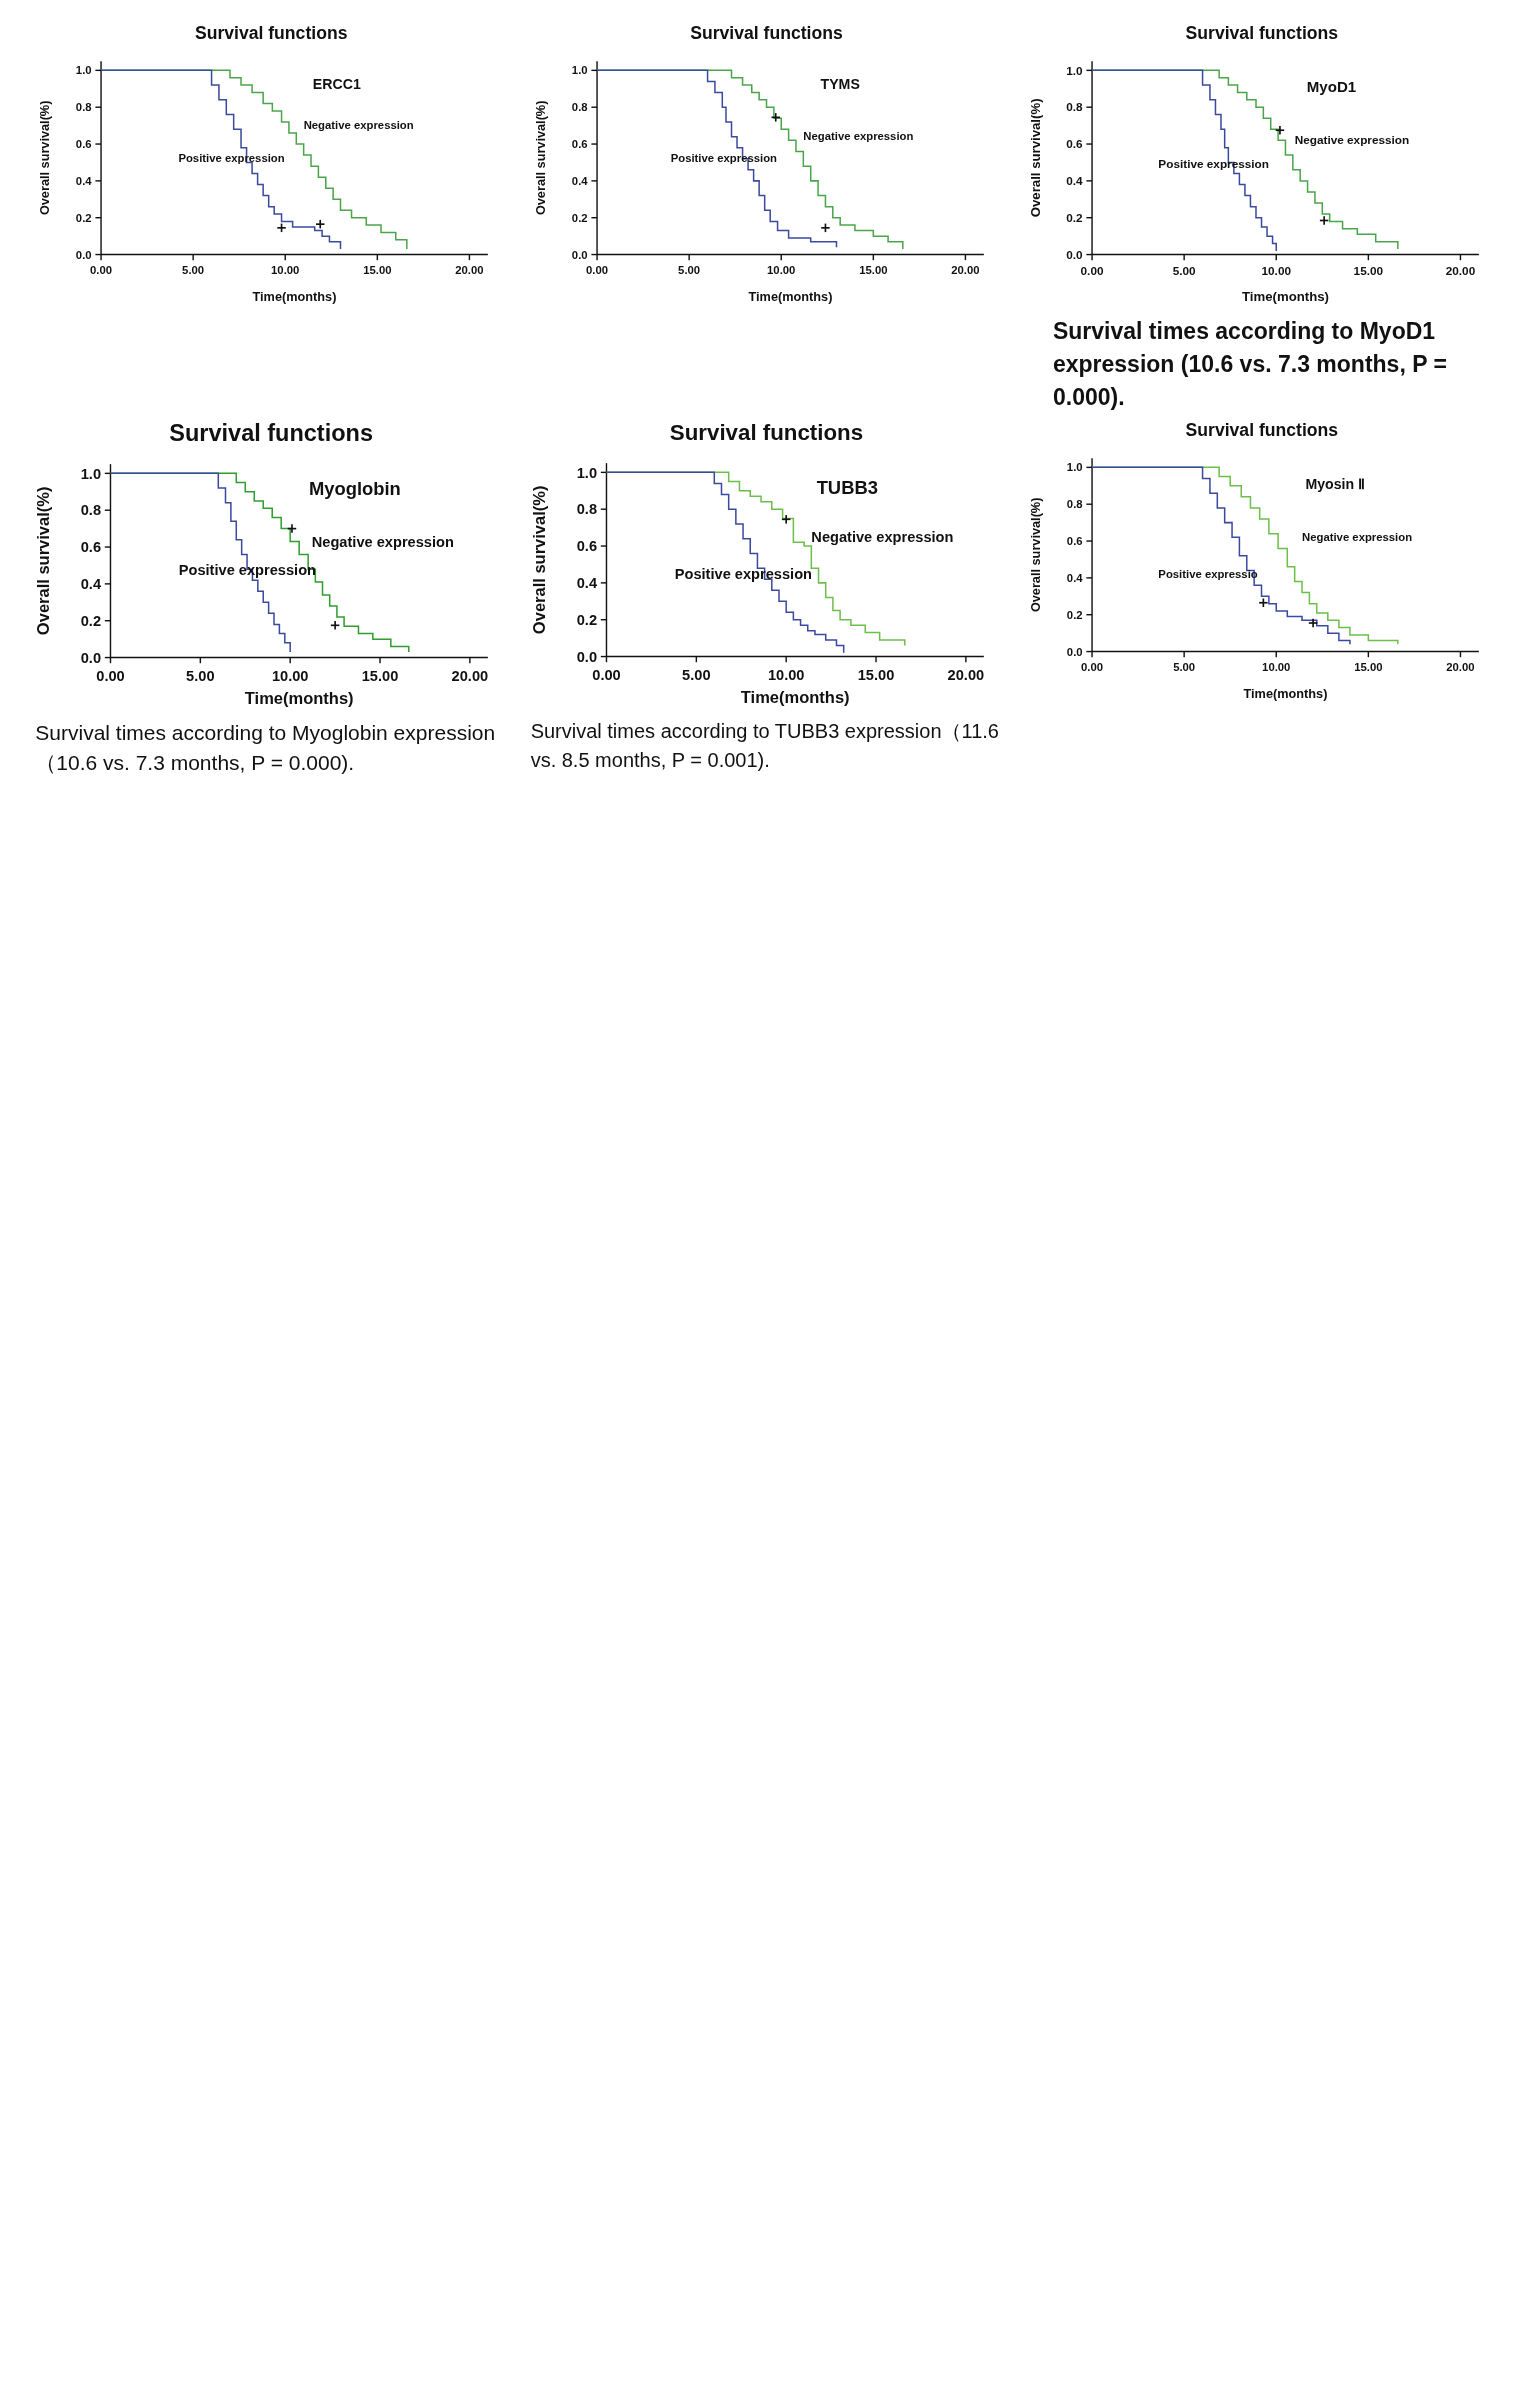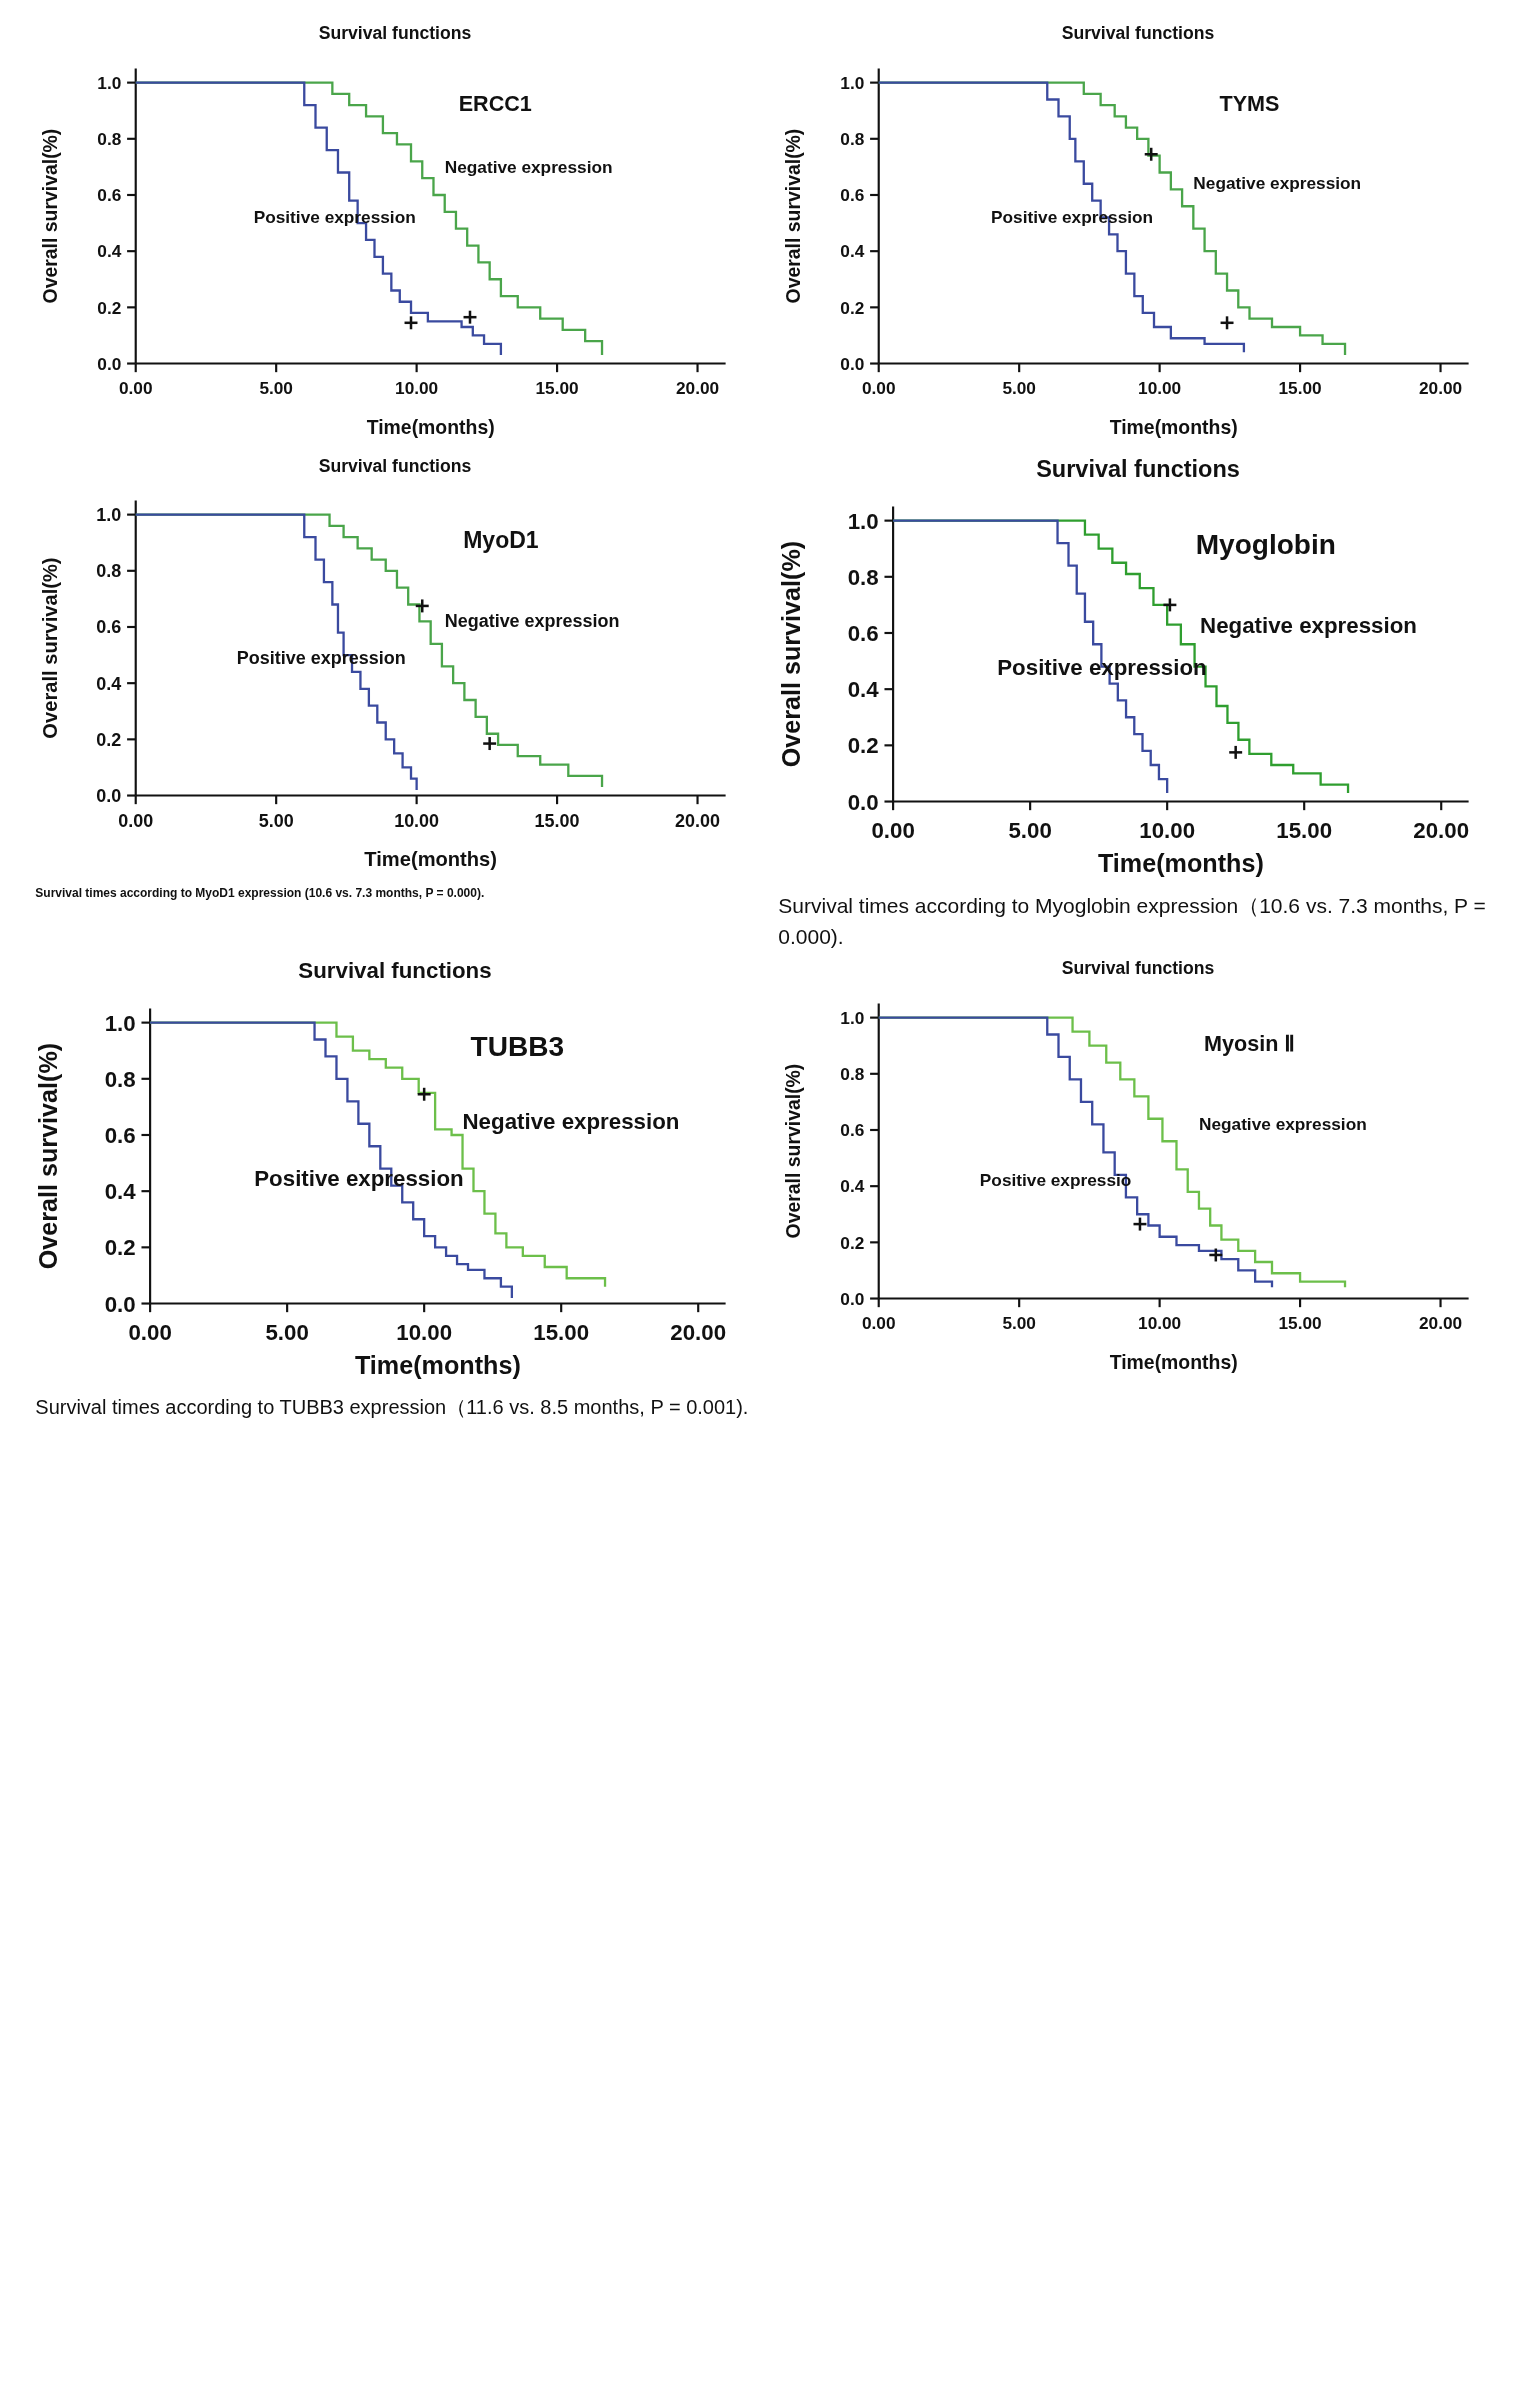--- a/index.html
+++ b/index.html
@@ -8,21 +8,21 @@
     background: #ffffff;
     font-family: "Liberation Sans", sans-serif;
   }
   body {
     width: 1533px;
     min-height: 2389px;
     position: relative;
   }
   .grid {
     display: grid;
-    grid-template-columns: 1fr 1fr;
+    grid-template-columns: 1fr 1fr 1fr;
     row-gap: 0px;
     column-gap: 0px;
     padding: 17.6px 23.5px 23.5px 23.5px;
   }
   .panel {
     position: relative;
     padding: 5.9px 11.8px 0 11.8px;
   }
   .panel-title {
     text-align: center;
@@ -36,21 +36,21 @@
   }
   svg.kmplot { display: block; width: 100%; height: auto; }
   .caption {
     font-size: 15.3px;
     color: #111;
     line-height: 1.45;
     margin: 3.5px 0 0 0;
   }
   
   .cap-sm { font-size: 14.7px; font-weight: bold; }
-  .cap-md { font-size: 12px; font-weight: bold; }
+  .cap-md { font-size: 23px; font-weight: bold; margin-left: 27px; }
   .cap-lg { font-size: 21px; }
   .cap-xl { font-size: 20px; font-weight: normal; }
 
   .title-sm { font-size: 17.6px; }
   .title-lg { font-size: 23.5px; }
   .title-xl { font-size: 22.3px; }
 </style>
 </head>
 <body>
 

